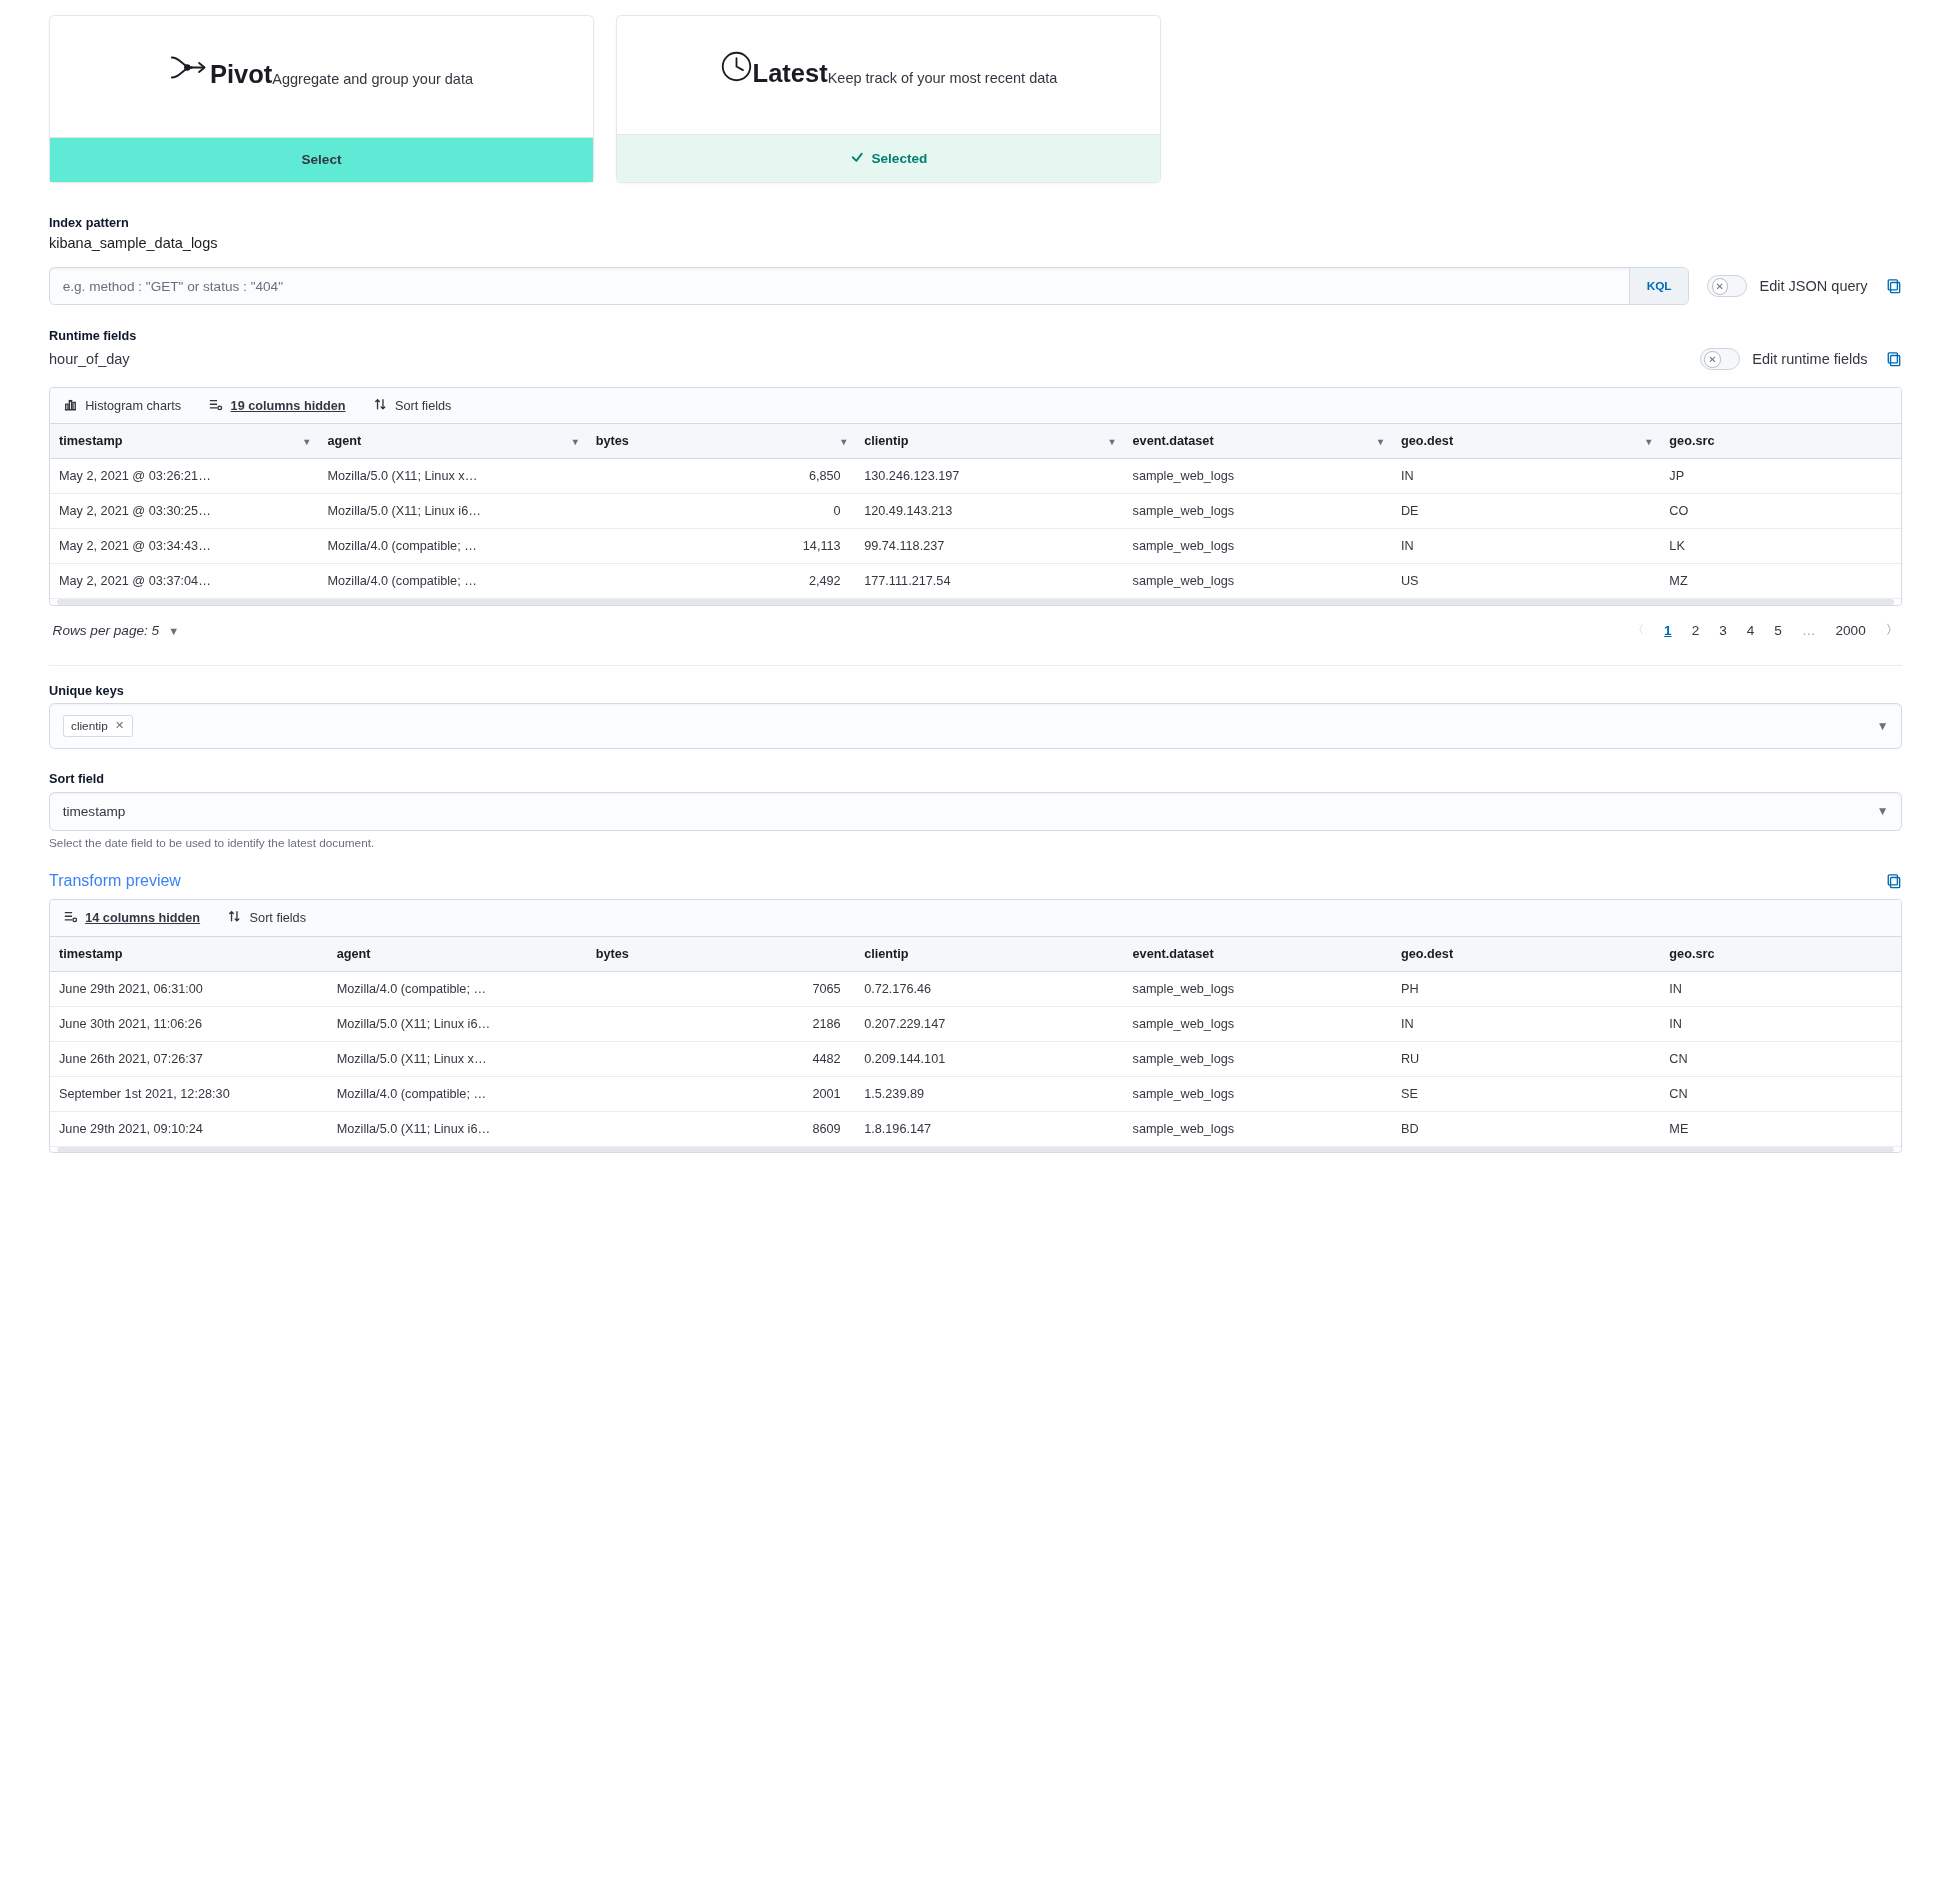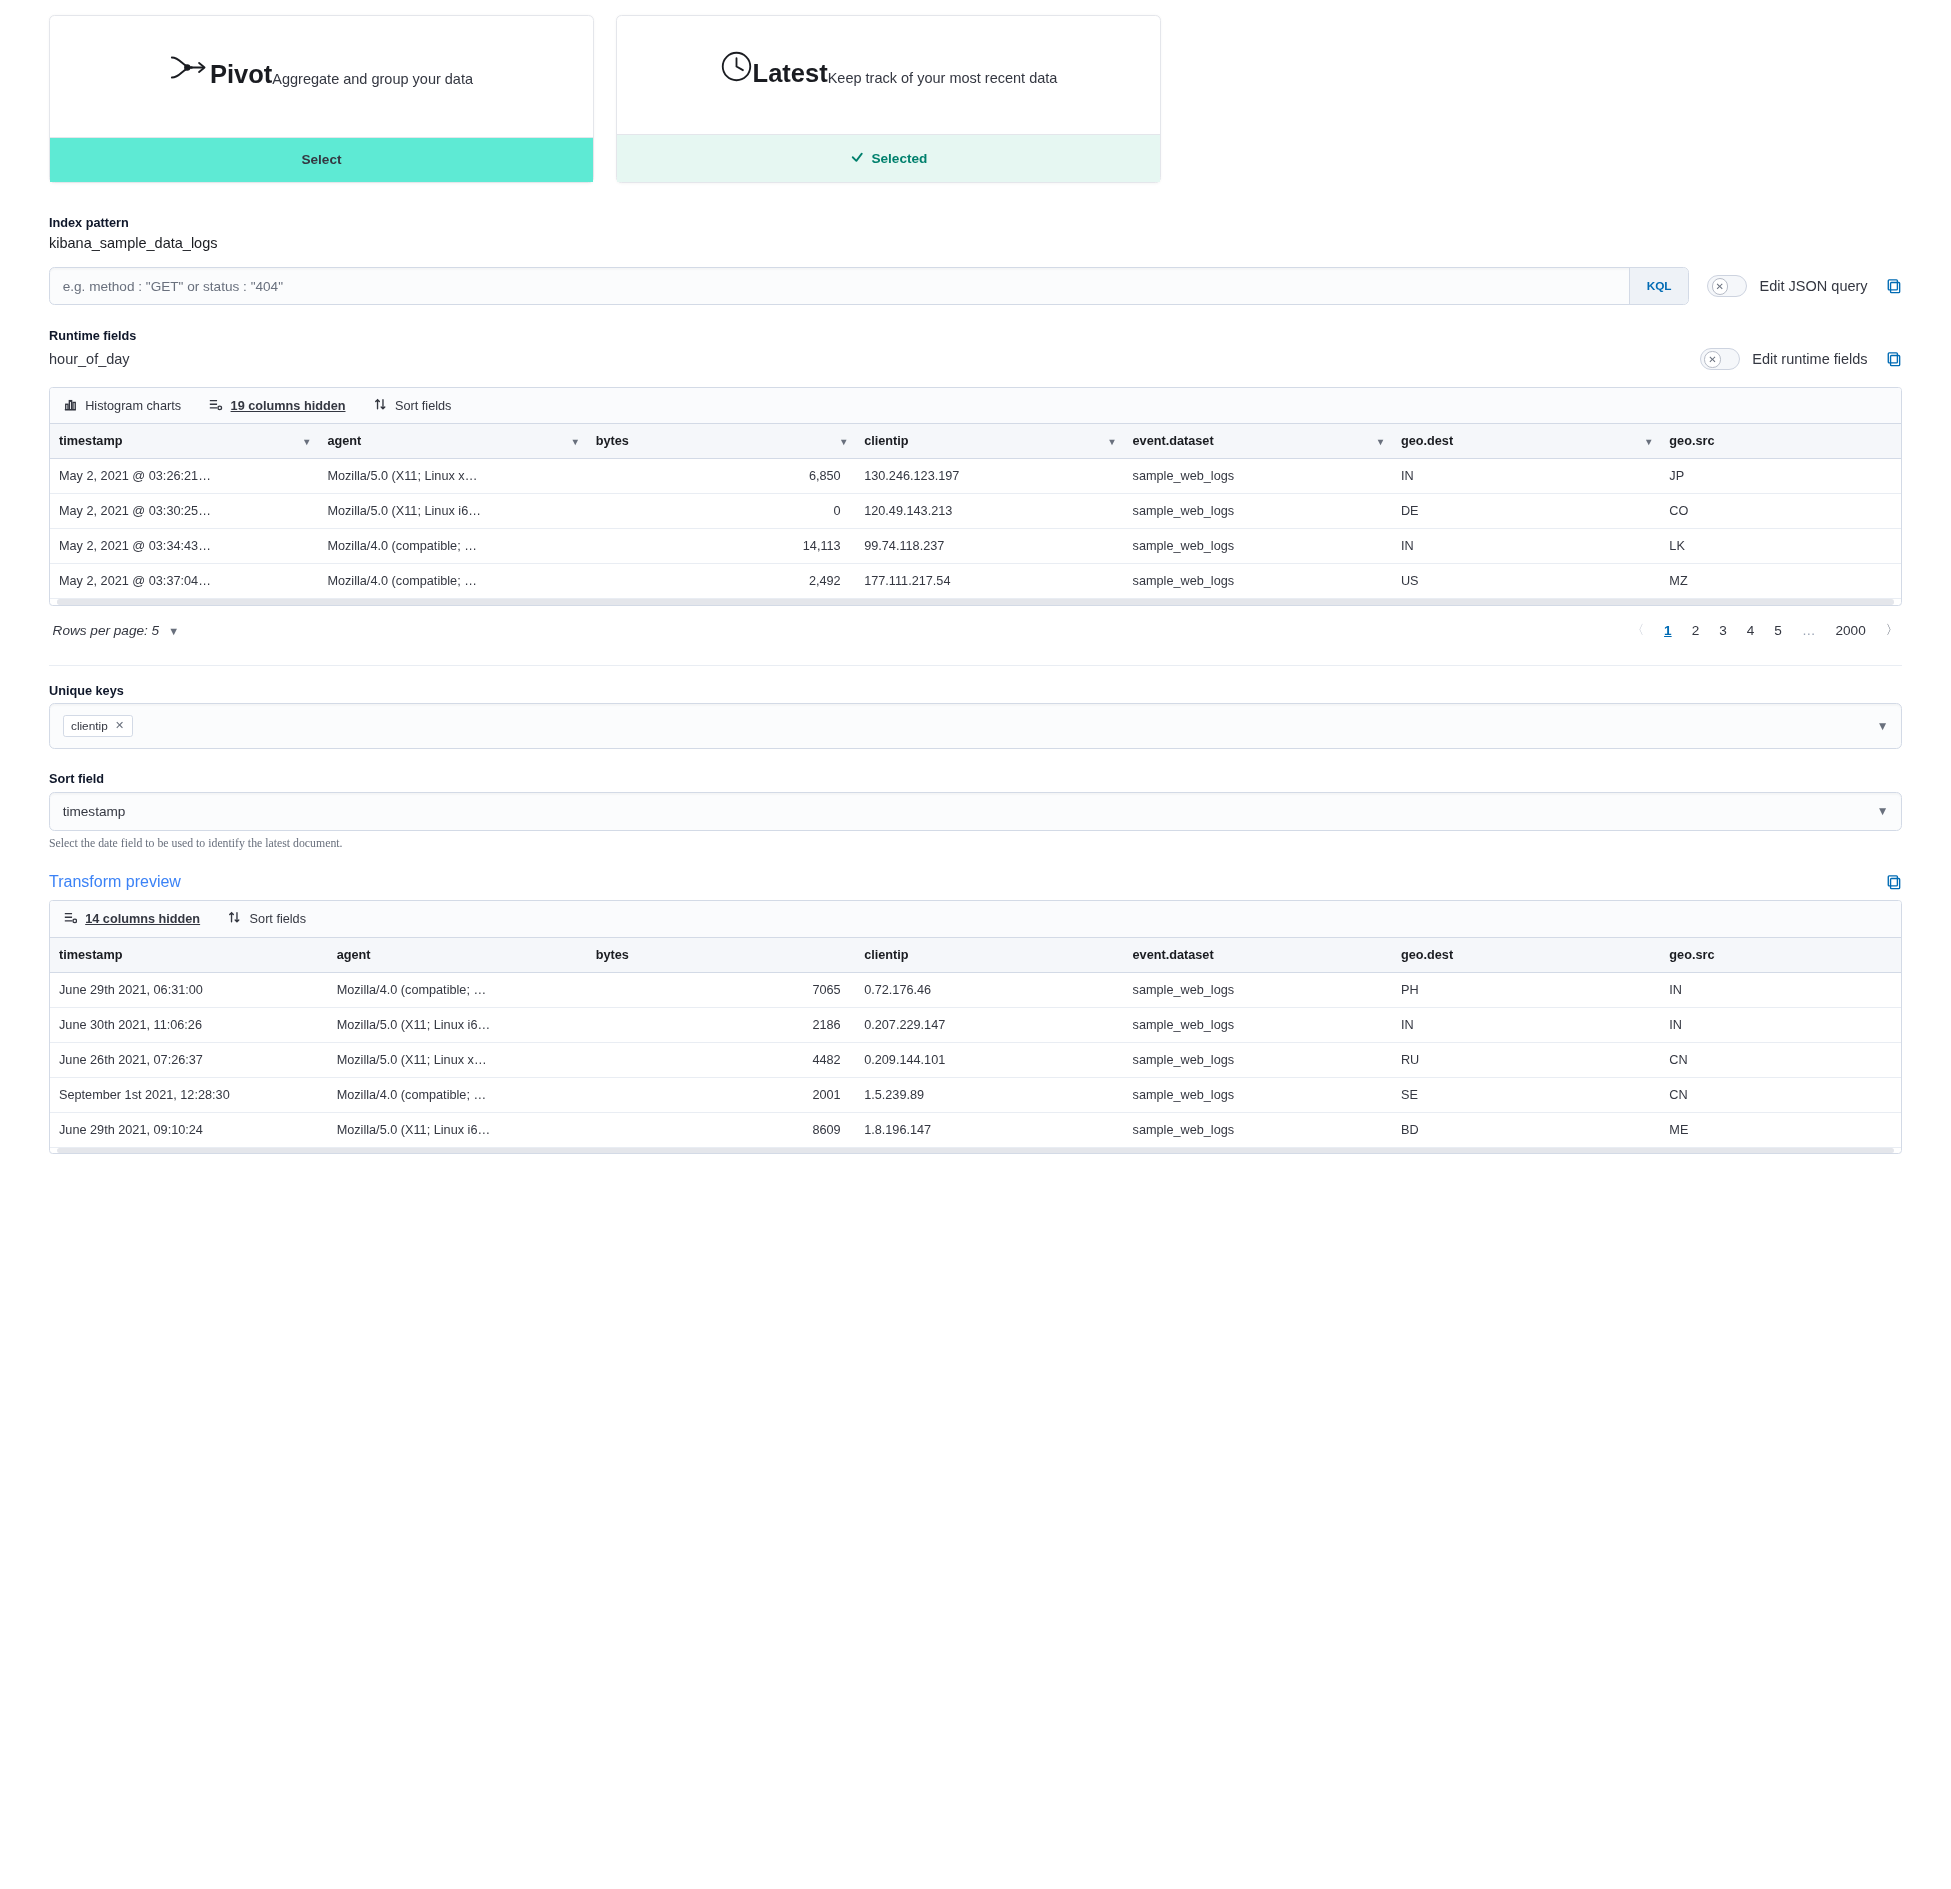--- a/index.html
+++ b/index.html
@@ -298,21 +298,20 @@
     background: #fff;
     font-size: 11.8px;
     color: #343741;
   }
   .chip-remove { color: #69707d; font-size: 11px; cursor: pointer; }
 
   .help-text {
     font-size: 11.8px;
     color: #69707d;
     margin-bottom: 22px;
-    font-family: Liberation Serif, serif;
   }
 
   .transform-header {
     display: flex;
     align-items: center;
     justify-content: space-between;
     margin-bottom: 9px;
   }
   .transform-title {
     font-size: 16px;

